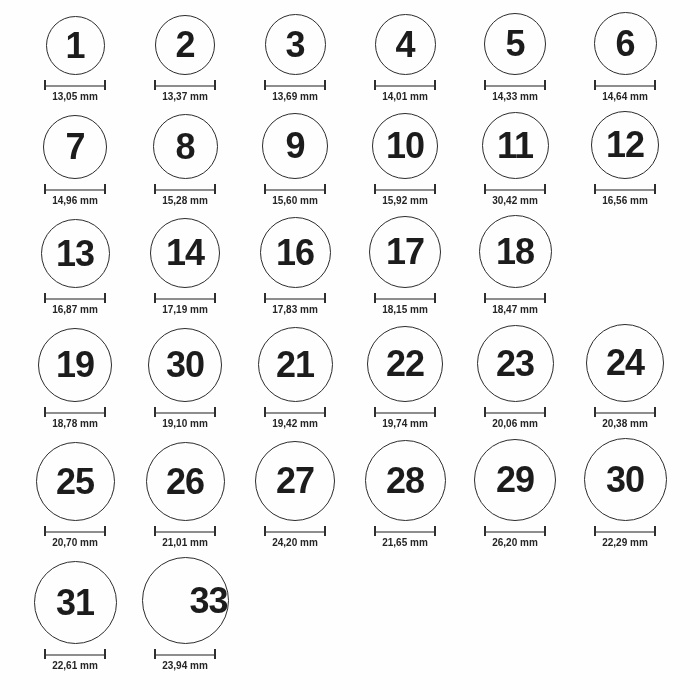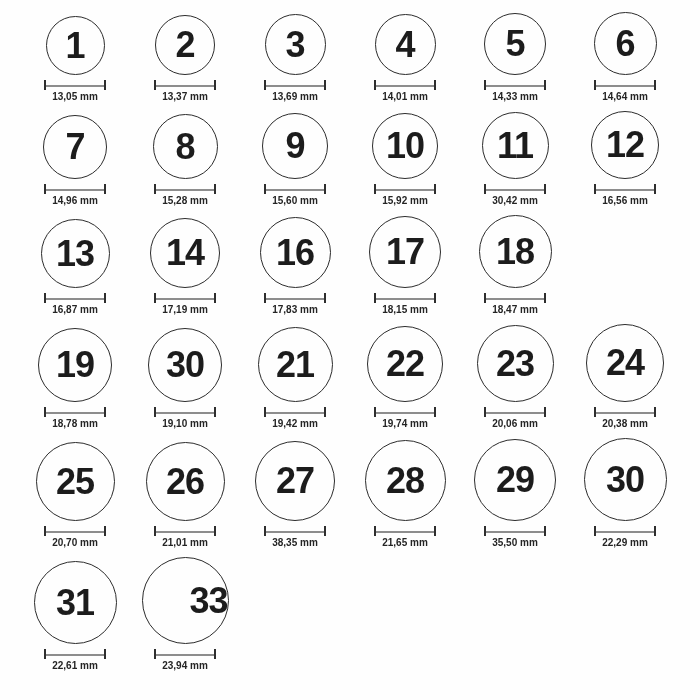--- a/index.html
+++ b/index.html
@@ -385,21 +385,21 @@
 
   <div class="cell">
     <div class="circle" style="width: 80px; height: 80px;">
       <span class="num">27</span>
     </div>
     <div class="dim">
       <span class="tick"></span>
       <span class="hline"></span>
       <span class="tick"></span>
     </div>
-    <div class="mmlabel">38,35 mm</div>
+    <div class="mmlabel">24,20 mm</div>
   </div>
 
   <div class="cell">
     <div class="circle" style="width: 81px; height: 81px;">
       <span class="num">28</span>
     </div>
     <div class="dim">
       <span class="tick"></span>
       <span class="hline"></span>
       <span class="tick"></span>
@@ -409,21 +409,21 @@
 
   <div class="cell">
     <div class="circle" style="width: 82px; height: 82px;">
       <span class="num">29</span>
     </div>
     <div class="dim">
       <span class="tick"></span>
       <span class="hline"></span>
       <span class="tick"></span>
     </div>
-    <div class="mmlabel">35,50 mm</div>
+    <div class="mmlabel">26,20 mm</div>
   </div>
 
   <div class="cell">
     <div class="circle" style="width: 83px; height: 83px;">
       <span class="num">30</span>
     </div>
     <div class="dim">
       <span class="tick"></span>
       <span class="hline"></span>
       <span class="tick"></span>

